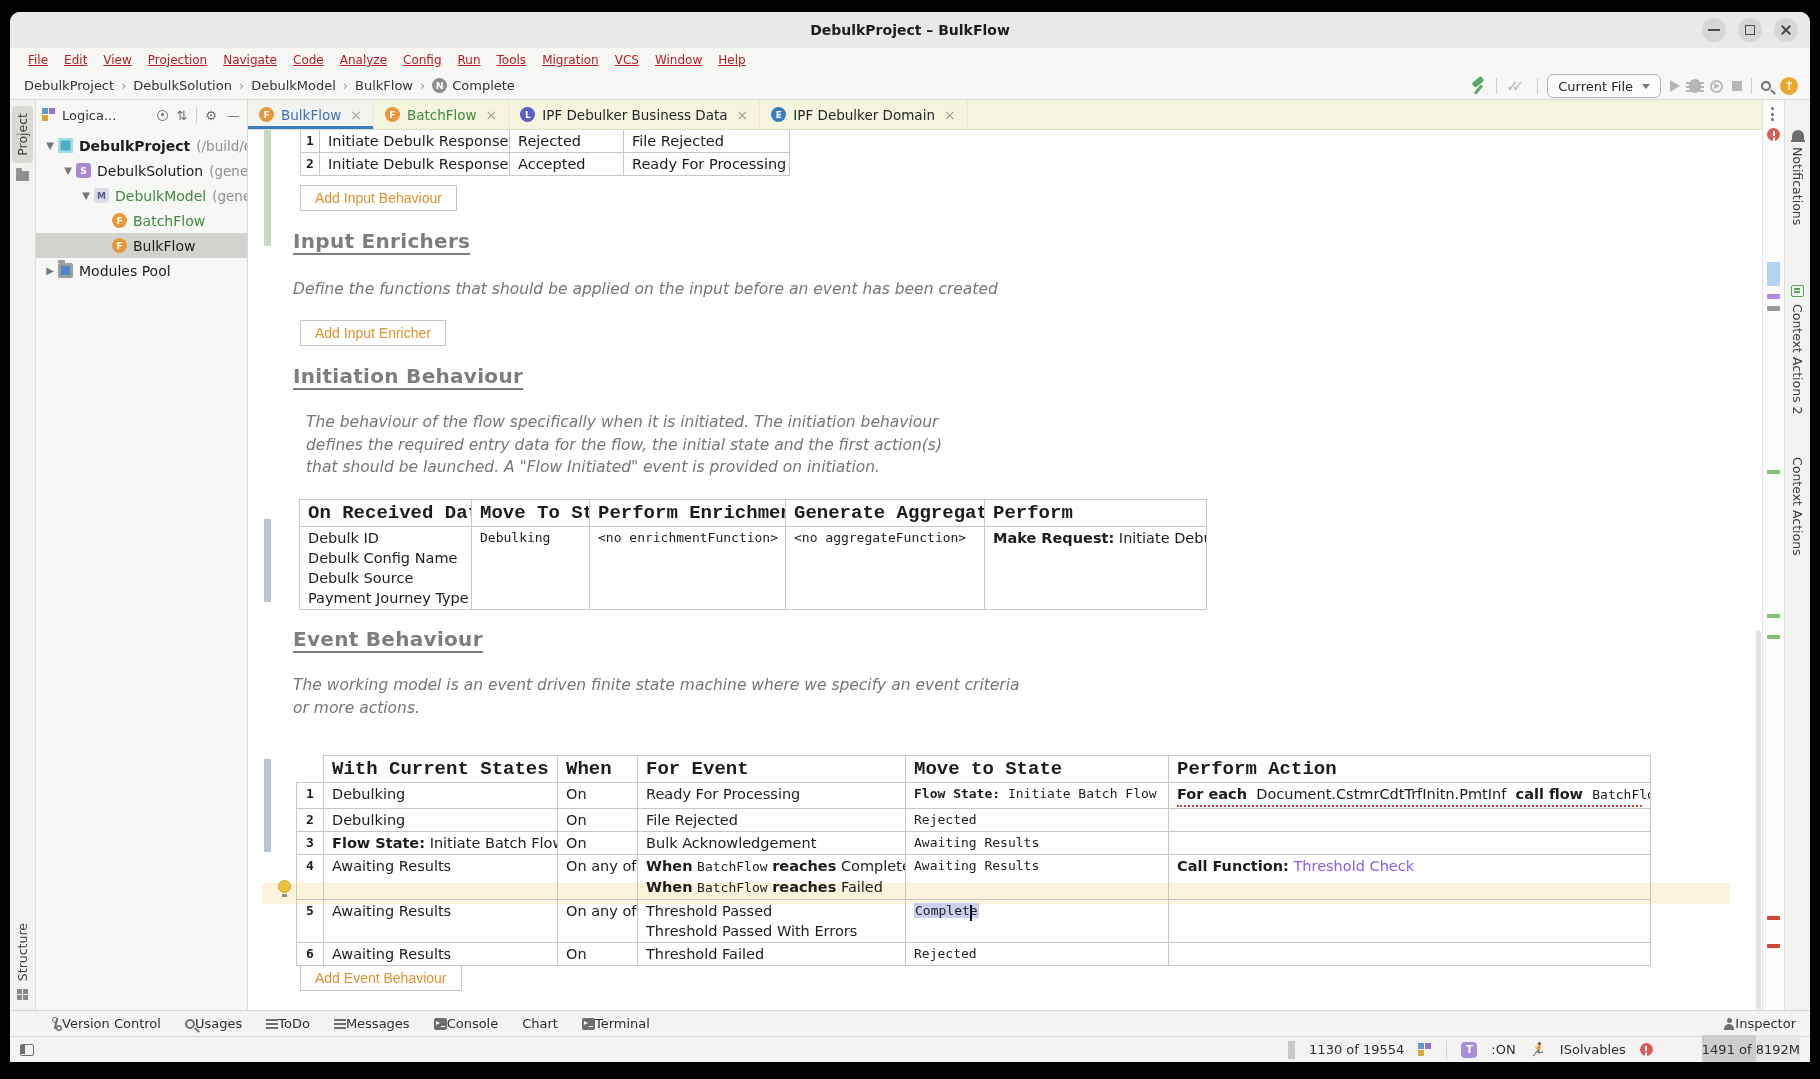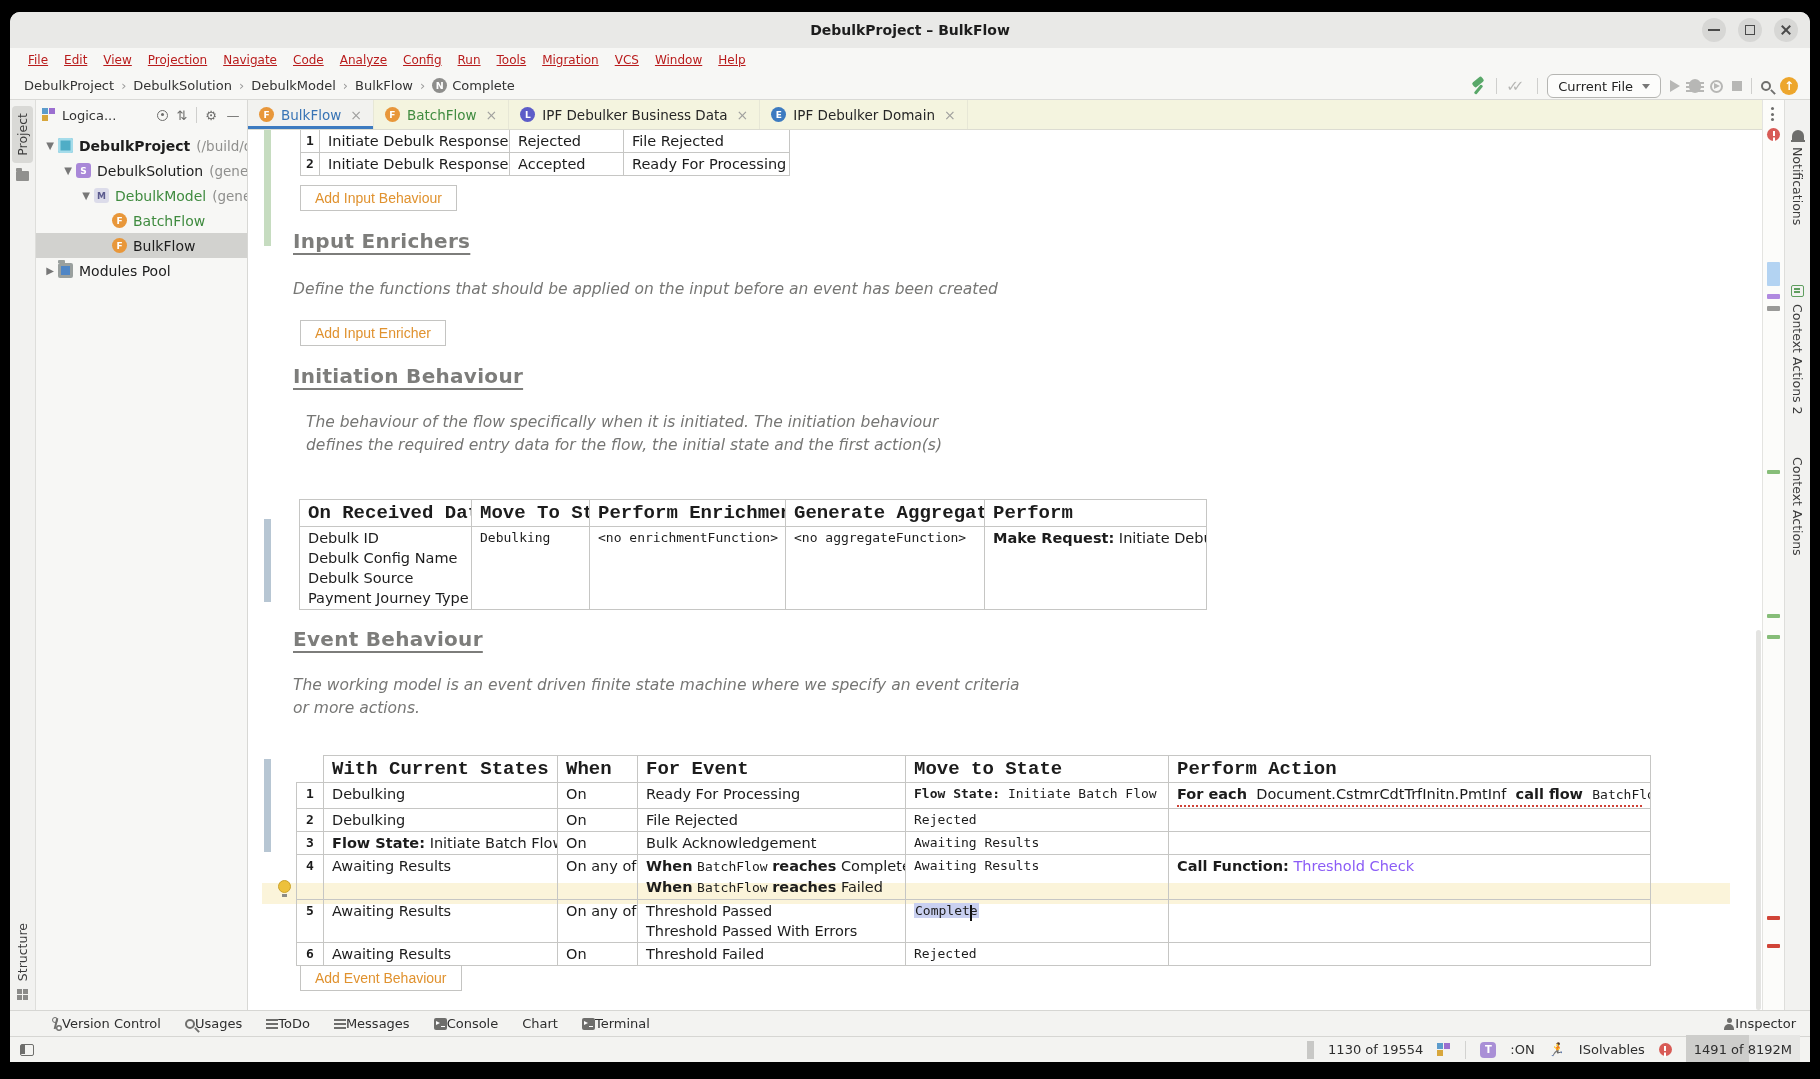--- a/index.html
+++ b/index.html
@@ -134,21 +134,21 @@
   .bust::after { content:""; position:absolute; left:1px; top:6px; width:10px; height:6px; border-radius:5px 5px 0 0; background:#6e6e6c; }
   .status-bar { height:26px; flex:0 0 auto; background:#f3f3f1; border-top:1px solid #d6d6d3; display:flex; align-items:center; padding:0 10px; font-size:13px; color:#2e2e2e; }
   .panel-ico { width:14px; height:12px; border:1.5px solid #6e6e6c; border-radius:2px; position:relative; cursor:pointer; }
   .panel-ico::after { content:""; position:absolute; left:0; top:0; width:4px; height:9px; background:#6e6e6c; }
   .sb-right { margin-left:auto; display:flex; align-items:center; gap:14px; }
   .sb-grip { width:7px; height:18px; background:#c8c8c6; }
   .sb-sep { width:1px; height:18px; background:#d2d2d0; }
   .tbadge { width:16px; height:16px; border-radius:4px; background:#a98fd6; color:#fff; font-size:10px; font-weight:bold; display:inline-flex; align-items:center; justify-content:center; }
   .errdot { width:13px; height:13px; border-radius:50%; background:#d85b56; position:relative; }
   .errdot::after { content:""; position:absolute; left:5.5px; top:2.5px; width:2px; height:5px; background:#fff; box-shadow:0 6.5px 0 #fff; }
-  .mem { position:relative; height:30px; display:flex; align-items:center; padding:0 8px; background:#e6e6e4; }
+  .mem { position:relative; height:30px; display:flex; align-items:center; padding:0 0; background:#e6e6e4;margin-left:35px; }
   .mem .used { position:absolute; left:0; top:0; width:55%; height:100%; background:#cdcdcb; }
   .mem span { position:relative; z-index:1; }
   .runner { font-weight:bold; font-style:italic; font-size:13px; color:#2e2e2e; }
   .b { font-weight:bold; }
 </style>
 </head>
 <body>
 
 <div class="window">
 
@@ -349,20 +349,21 @@
         <button class="mps-btn" style="left:52px; top:55px">Add Input Behaviour</button>
 
         <div class="sec-title" style="left:45px; top:99px">Input Enrichers</div>
         <div class="sec-desc" style="left:45px; top:148px">Define the functions that should be applied on the input before an event has been created</div>
         <button class="mps-btn" style="left:52px; top:190px">Add Input Enricher</button>
 
         <div class="sec-title" style="left:45px; top:234px">Initiation Behaviour</div>
         <div class="sec-desc" style="left:58px; top:281px">
           <div>The behaviour of the flow specifically when it is initiated.  The initiation behaviour</div>
           <div>defines the required entry data for the flow, the initial state and the first action(s)</div>
+          <div>that should be launched.  A "Flow Initiated" event is provided on initiation.</div>
         </div>
         <table class="mtable" style="position:absolute; left:51px; top:369px; width:907px">
           <colgroup>
               <col style="width:172px">
               <col style="width:118px">
               <col style="width:196px">
               <col style="width:199px">
               <col style="width:222px">
             </colgroup>
           <tbody>

